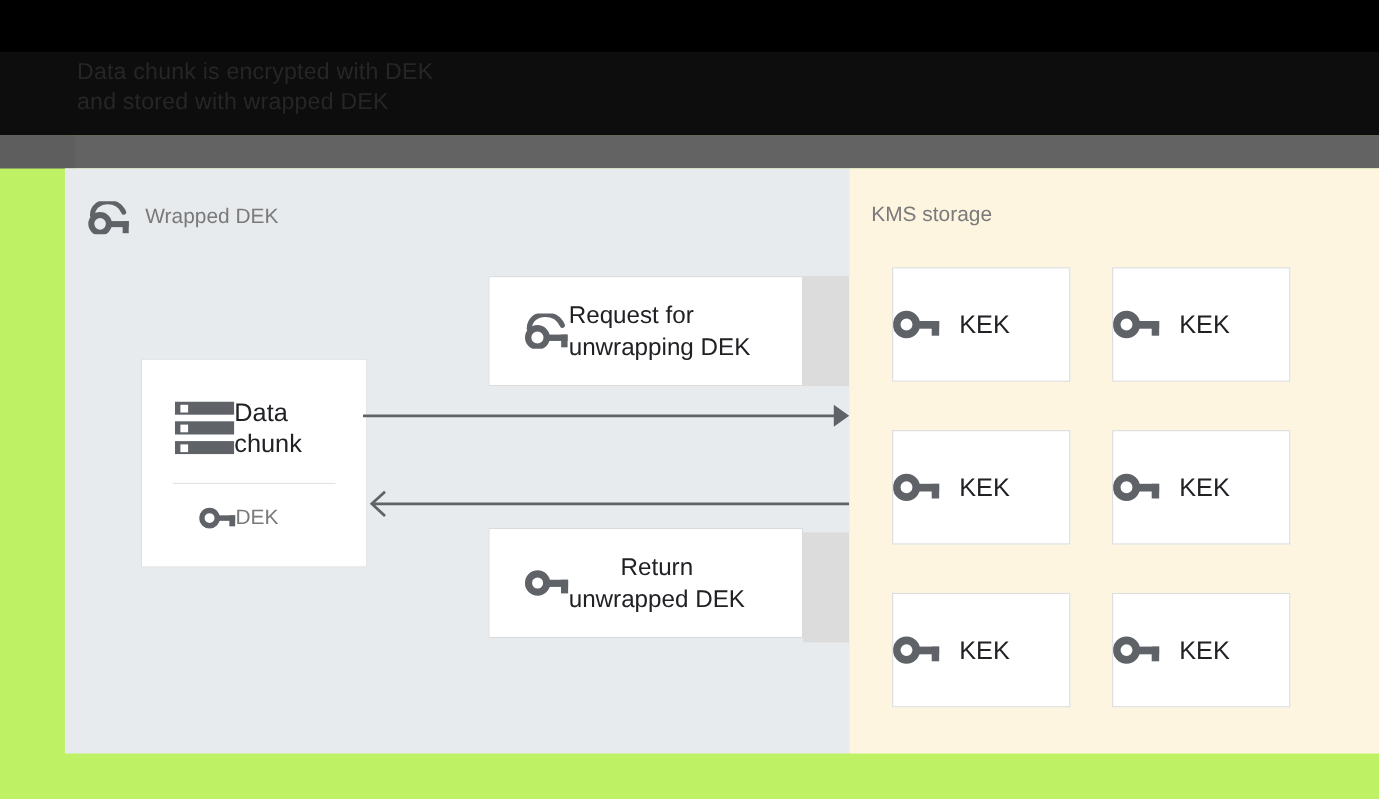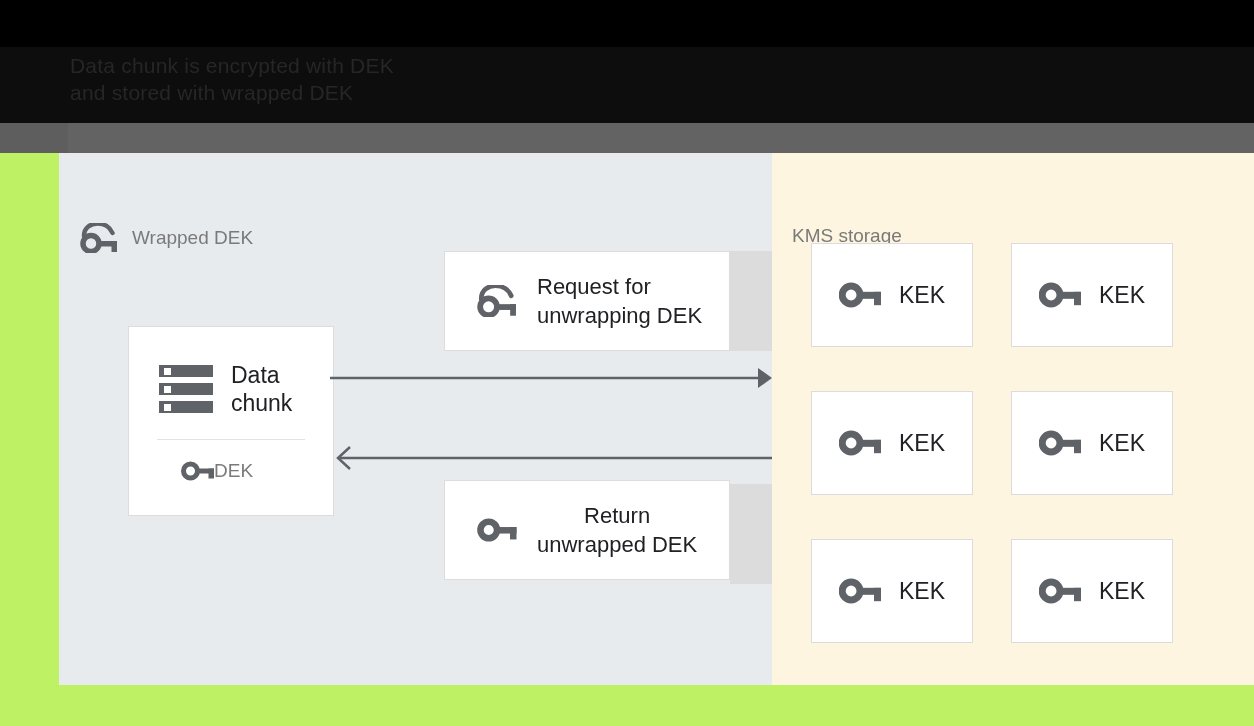--- a/index.html
+++ b/index.html
@@ -67,21 +67,20 @@
     background: #fdf5e0;
   }
 
   .panel-head {
     position: absolute;
     display: flex;
     align-items: center;
     gap: 14px;
     color: #7a7a7a;
     font-size: 19px;
-    margin-top: 40px;
   }
   .panel-head-left  { left: 80px;  top: 183px; }
   .panel-head-right { left: 792px; top: 185px; }
 
   
   .card {
     position: absolute;
     background: #ffffff;
     border: 1px solid #dcdcdc;
     box-sizing: border-box;
@@ -94,21 +93,20 @@
   .data-card {
     left: 128px; top: 326px;
     width: 206px; height: 190px;
     display: flex;
     flex-direction: column;
     justify-content: center;
   }
   .data-row {
     display: flex;
     align-items: center;
-    gap: 18px;
     padding: 0 0 0 30px;
   }
   .data-label {
     color: #202124;
     font-size: 23px;
     line-height: 28px;
     white-space: pre-line;
   }
   .divider {
     height: 1px;
@@ -123,41 +121,39 @@
   .dek-label {
     color: #7a7a7a;
     font-size: 19px;
   }
 
   .msg-card {
     left: 444px;
     width: 286px; height: 100px;
     display: flex;
     align-items: center;
-    gap: 20px;
     padding-left: 32px;
     box-sizing: border-box;
   }
   .msg-card-1 { top: 251px; }
   .msg-card-2 { top: 480px; text-align: center; }
   .msg-strip { left: 730px; width: 42px; height: 100px; }
   .msg-strip-1 { top: 251px; }
   .msg-strip-2 { top: 484px; }
   .msg-label {
     color: #202124;
     font-size: 22px;
     line-height: 29px;
     white-space: pre-line;
   }
 
   .kek-card {
     width: 162px; height: 104px;
     display: flex;
     align-items: center;
-    justify-content: center;
     gap: 18px;
   }
   .kek-label {
     color: #202124;
     font-size: 23px;
   }
 
   
   .arrow-svg {
     position: absolute;

